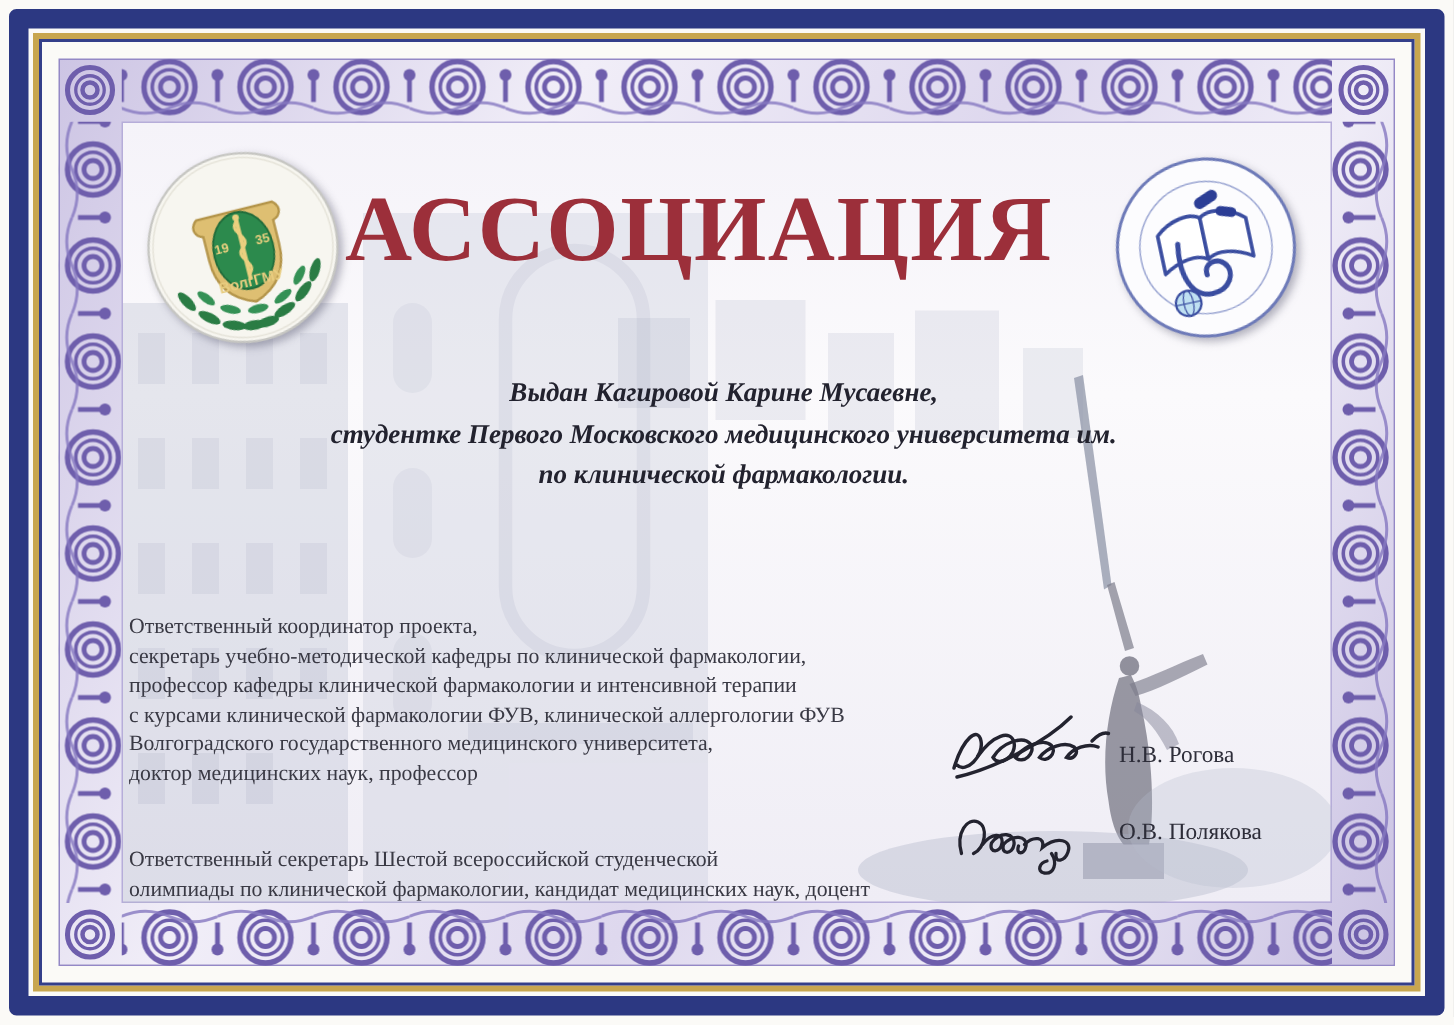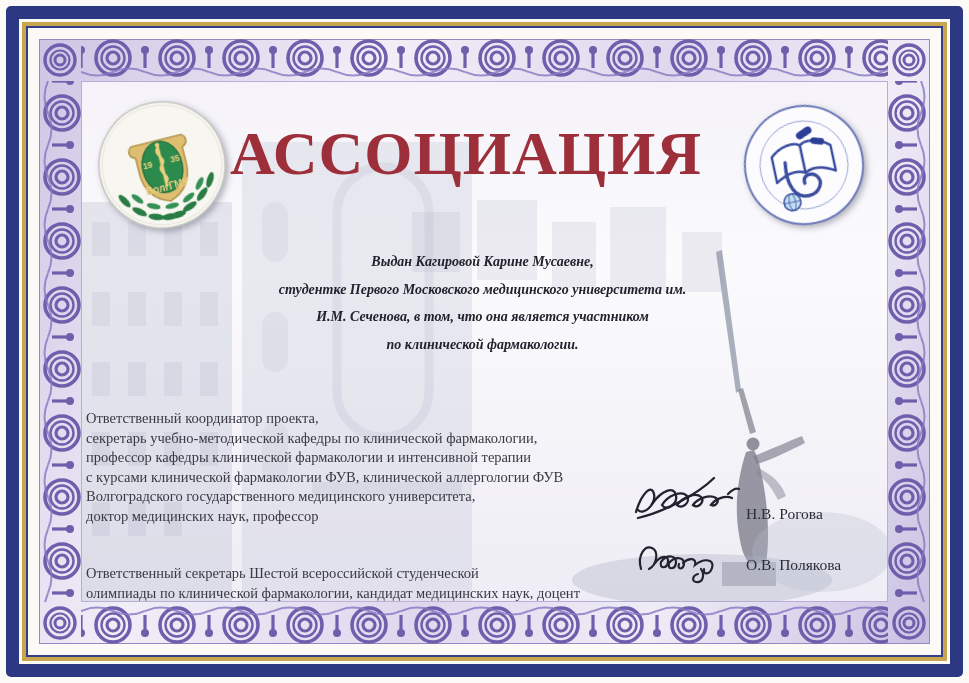--- a/index.html
+++ b/index.html
@@ -26,26 +26,26 @@
   
   .bg-photo{position:absolute;left:82px;top:82px;width:806px;height:520px;pointer-events:none;}
   
   .seal{position:absolute;filter:drop-shadow(2px 3px 3px rgba(40,40,70,.35));}
   .seal-left{left:95px;top:98px;width:134px;height:134px;transform:rotate(-14deg);}
   .seal-right{left:740px;top:101px;width:128px;height:128px;transform:rotate(-12deg);}
   
   .title{position:absolute;left:230px;top:122px;width:470px;text-align:center;
          font-size:62px;font-weight:700;letter-spacing:1px;color:#9c2f3a;line-height:1;}
   .statement{position:absolute;left:95px;top:248px;width:775px;text-align:center;
-         font-style:italic;font-weight:700;font-size:14px;line-height:27.5px;color:#22222e;}
+         font-style:italic;font-weight:700;font-size:18px;line-height:27.5px;color:#22222e;}
   .statement span{display:block;}
   .roles{position:absolute;left:86px;width:575px;font-size:14.5px;line-height:19.6px;color:#393944;}
   .roles-1{top:409px;} .roles-2{top:564px;}
   .roles span{display:block;white-space:nowrap;}
-  .signer-name{position:absolute;left:746px;font-size:15.5px;color:#2d2d39;white-space:nowrap;margin-top:10px;}
+  .signer-name{position:absolute;left:746px;font-size:15.5px;color:#2d2d39;white-space:nowrap;}
   .name-1{top:495px;} .name-2{top:546px;}
   .sig{position:absolute;}
   .sig-1{left:628px;top:468px;} .sig-2{left:631px;top:533px;}
 </style>
 </head>
 <body>
 
 <div class="page">
 
   <svg width="0" height="0" style="position:absolute" aria-hidden="true">
@@ -230,21 +230,20 @@
       <ellipse cx="45" cy="98" rx="3.2" ry="8.5" fill="none" stroke="#3a4da0" stroke-width=".8"></ellipse>
       <line x1="36.5" y1="98" x2="53.5" y2="98" stroke="#3a4da0" stroke-width=".8"></line>
     </g>
   </svg>
 
   <div class="title">АССОЦИАЦИЯ</div>
 
   <div class="statement">
     <span>Выдан Кагировой Карине Мусаевне,</span>
     <span>студентке Первого Московского медицинского университета им.</span>
-    <span>И.М. Сеченова, в том, что она является участником</span>
     <span>по клинической фармакологии.</span>
   </div>
 
   <div class="roles roles-1">
     <span>Ответственный координатор проекта,</span>
     <span>секретарь учебно-методической кафедры по клинической фармакологии,</span>
     <span>профессор кафедры клинической фармакологии и интенсивной терапии</span>
     <span>с курсами клинической фармакологии ФУВ, клинической аллергологии ФУВ</span>
     <span>Волгоградского государственного медицинского университета,</span>
     <span>доктор медицинских наук, профессор</span>

